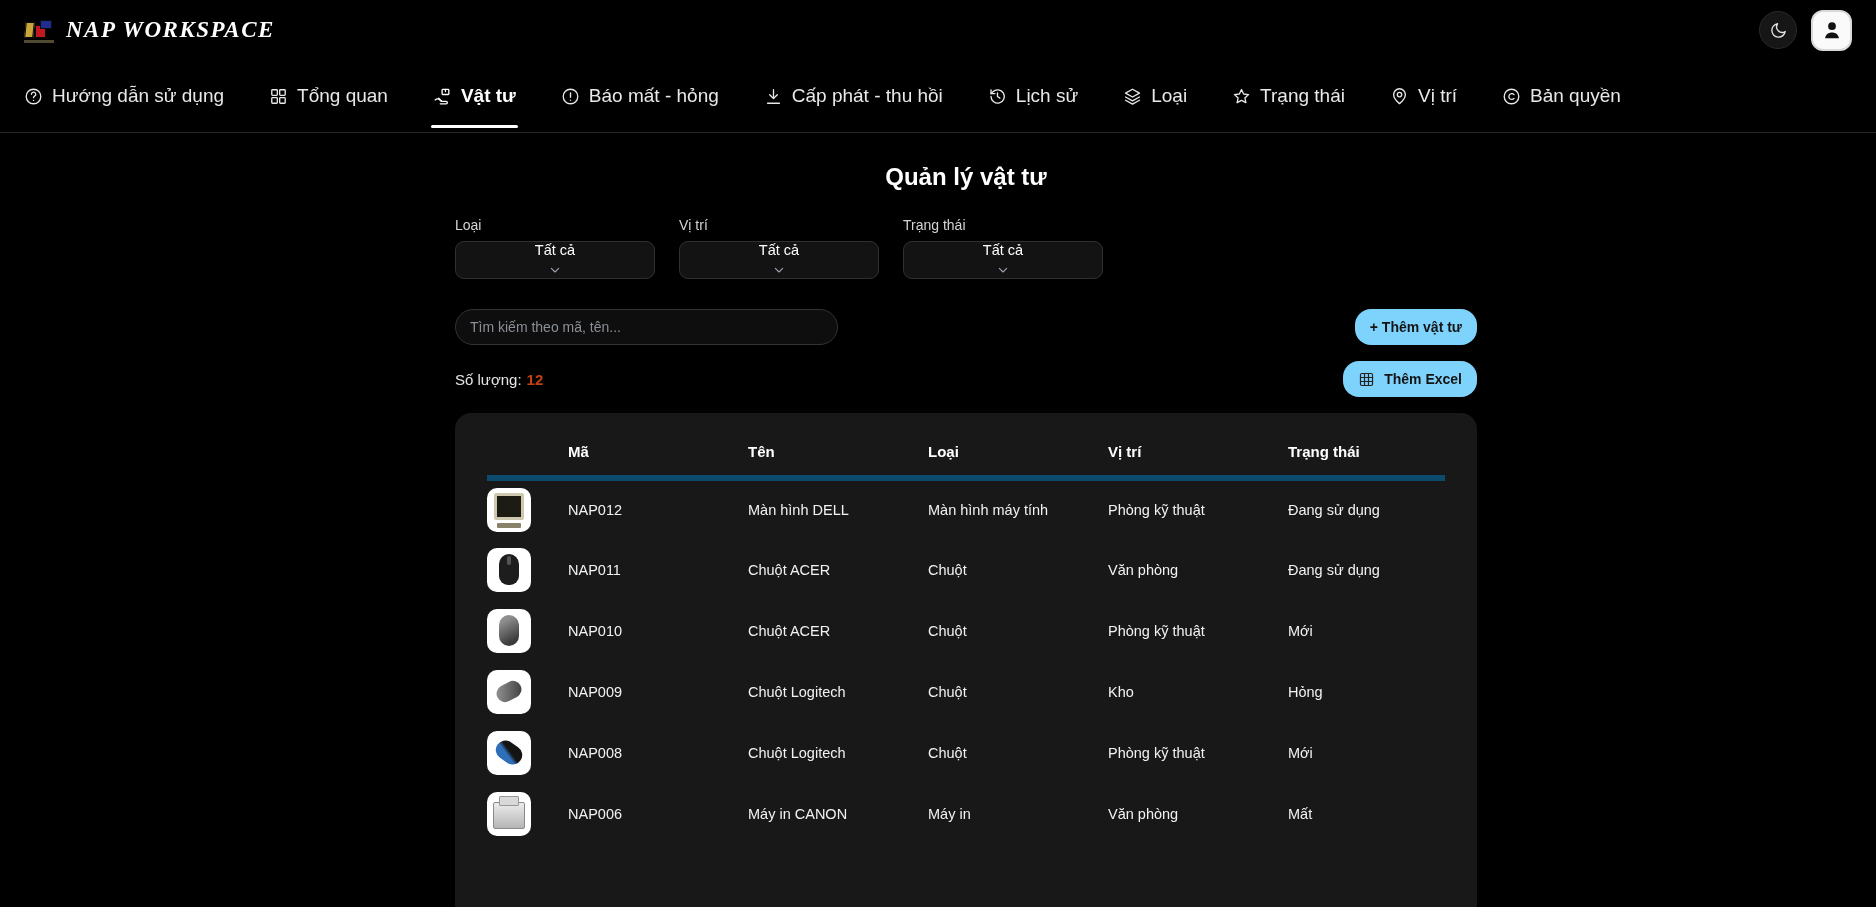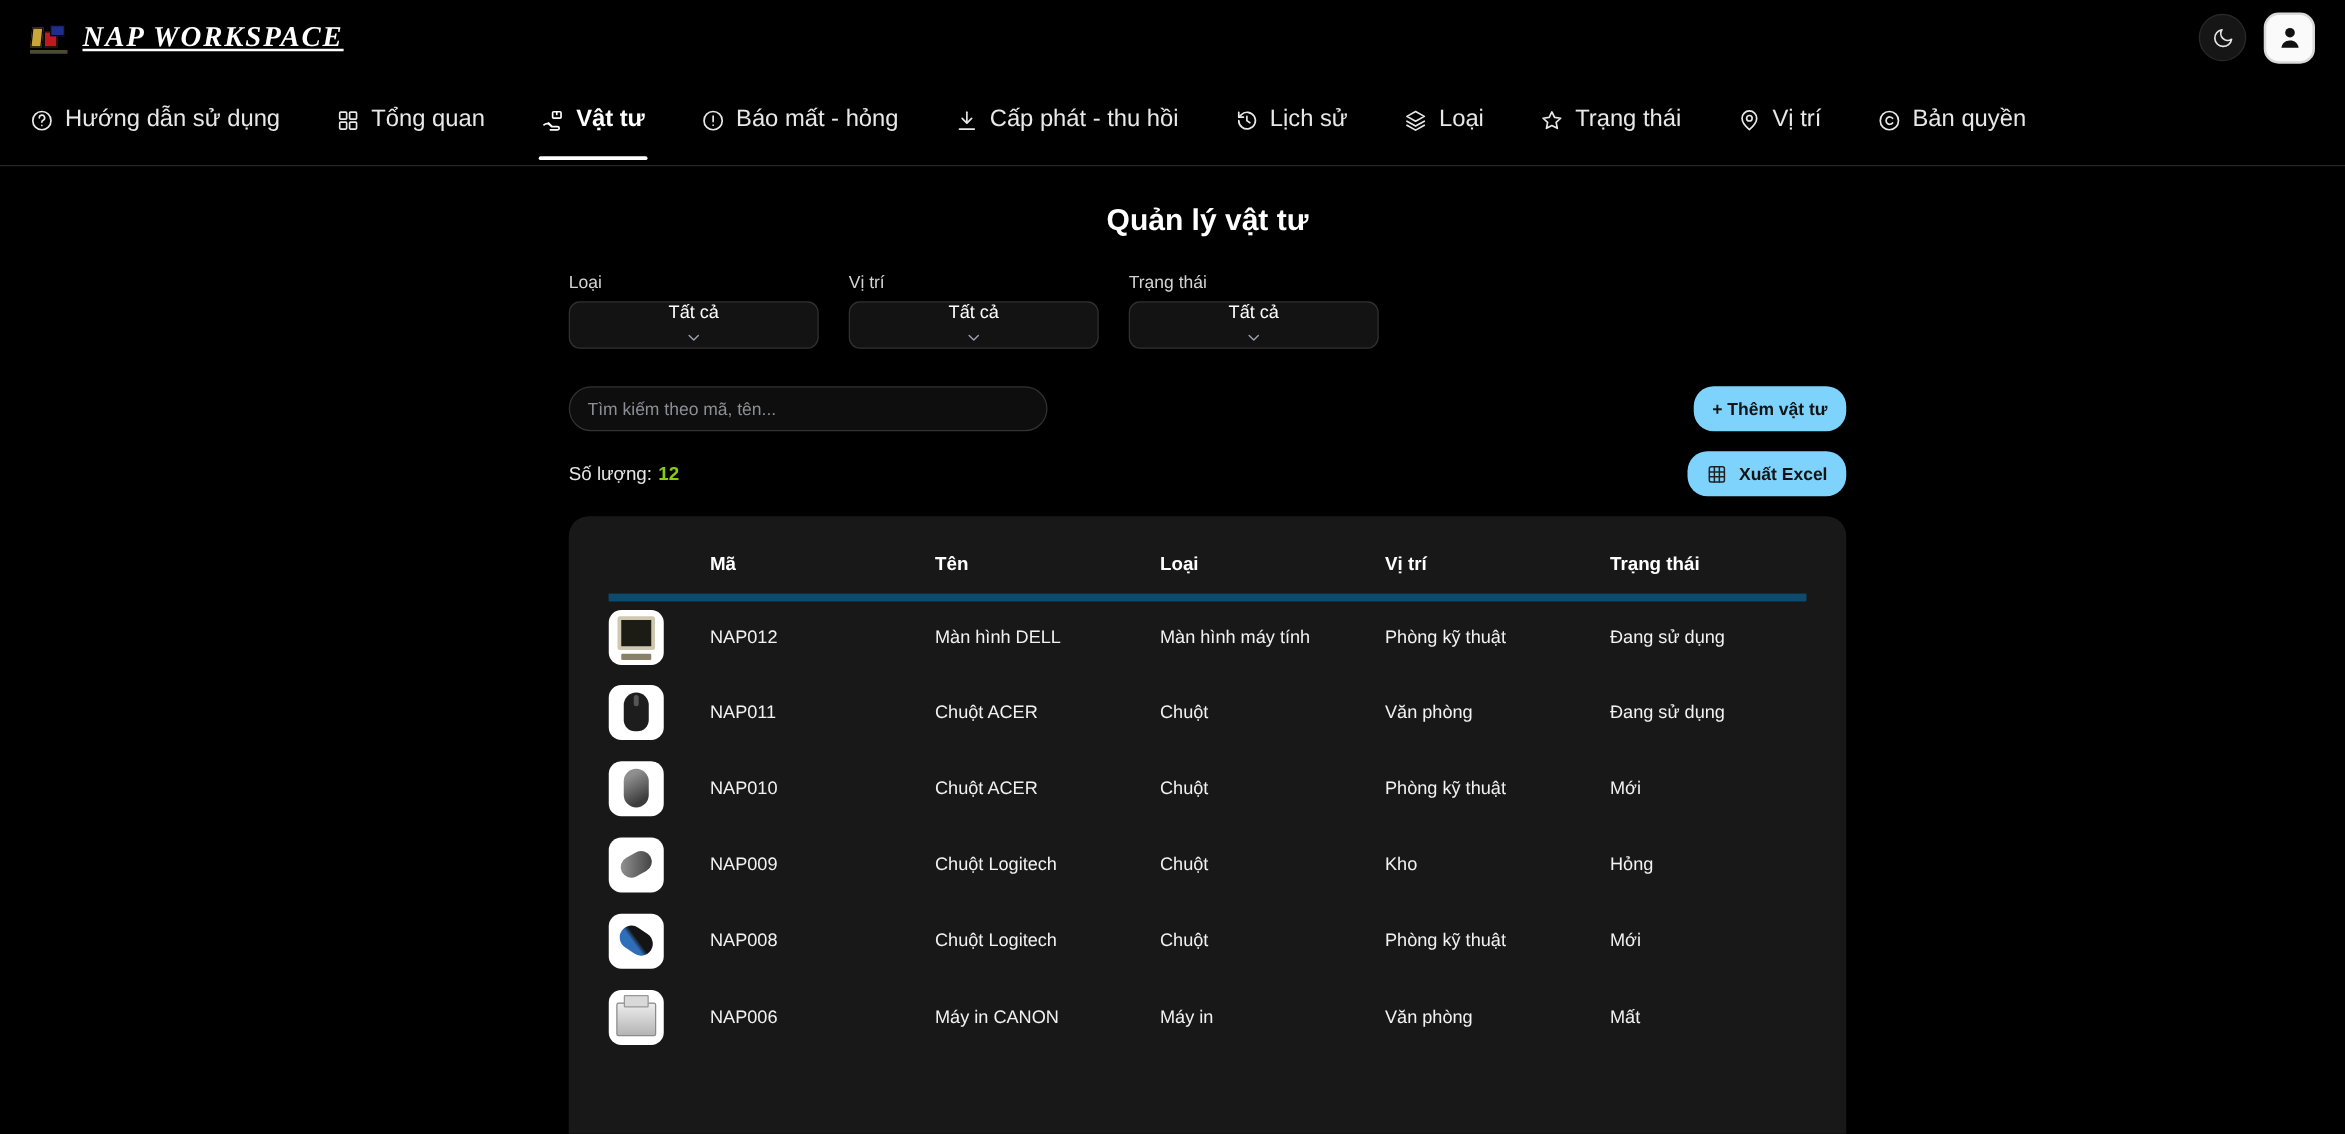--- a/index.html
+++ b/index.html
@@ -9,21 +9,21 @@
   
   .header { height:60px; display:flex; align-items:center; padding:0 24px; }
   .brand { display:flex; align-items:center; gap:12px; }
   .logo { position:relative; width:30px; height:25px; }
   .logo span { position:absolute; display:block; }
   .lg-base   { left:0; bottom:0; width:30px; height:3px; background:#4f4b33; }
   .lg-yellow { left:1px; top:4px; width:9px; height:16px; background:#c9a63a; transform:skewX(-6deg); border:1px solid #0a0a0a; }
   .lg-red    { left:11px; top:7px; width:11px; height:13px; background:#c2181f; border:1px solid #0a0a0a; }
   .lg-blue   { left:16px; top:2px; width:12px; height:9px; background:#1e2d8f; border:1px solid #0a0a0a; }
   .brand-name { font-family:"Liberation Serif","DejaVu Serif",serif; font-style:italic; font-weight:700;
-                font-size:23px; letter-spacing:1.5px; color:#fff;text-decoration:underline; }
+                font-size:23px; letter-spacing:1.5px; color:#fff; }
   .header-right { margin-left:auto; display:flex; align-items:center; gap:14px; }
   .theme-btn { width:38px; height:38px; border-radius:50%; background:#161616; border:1px solid #2a2a2a;
                display:flex; align-items:center; justify-content:center; color:#e5e5e5; cursor:pointer; }
   .theme-btn .icon { width:19px; height:19px; }
   .avatar-btn { width:41px; height:41px; border-radius:12px; background:#fafafa; border:2px solid #d9d9d9;
                 display:flex; align-items:center; justify-content:center; color:#111; cursor:pointer; }
   .avatar-btn .icon { width:22px; height:22px; }
 
   
   .nav { height:73px; display:flex; align-items:center; gap:45px; padding:0 24px;
@@ -53,21 +53,21 @@
                   font-family:"Liberation Sans","DejaVu Sans",sans-serif; }
   .search-input::placeholder { color:#8b8f96; }
   .btn-light { height:36px; display:inline-flex; align-items:center; gap:9px; padding:0 15px;
                background:#7dd3fc; color:#141414; border:none; border-radius:16px;
                font-size:14px; font-weight:600; cursor:pointer;
                font-family:"Liberation Sans","DejaVu Sans",sans-serif; }
   .btn-light .icon { width:17px; height:17px; color:#222; }
 
   .count-row { margin-top:16px; display:flex; align-items:center; justify-content:space-between; }
   .count { font-size:15px; color:#e5e5e5; }
-  .count-value { color:#84cc16; font-weight:700; margin-left:5px; }
+  .count-value { color:#c2410c; font-weight:700; margin-left:5px; }
 
   
   .card { margin-top:16px; background:#181818; border-radius:16px; padding:12px 32px 24px; height:640px; }
   table { width:100%; border-collapse:collapse; table-layout:fixed; }
   th { text-align:left; font-size:15px; font-weight:700; color:#fff; padding:18px 0 15px;
        border-bottom:6px solid #0c4a6e; }
   td { height:61px; font-size:14.5px; color:#f2f2f2; padding:0; vertical-align:middle; }
 
   .thumb { width:44px; height:44px; border-radius:10px; background:#fff; position:relative; overflow:hidden; }
   .thumb::before, .thumb::after { content:""; position:absolute; }
@@ -270,21 +270,21 @@
     <div class="count">
       <span>Số lượng:</span><span class="count-value">12</span>
     </div>
     <button class="btn-light">
       <span class="icon">
           <svg viewBox="0 0 24 24">
             <rect x="3.5" y="3.5" width="17" height="17" rx="2"></rect>
             <path d="M3.5 9.2h17M3.5 14.8h17M9.2 3.5v17M14.8 3.5v17"></path>
           </svg>
         </span>
-      <span>Xuất Excel</span>
+      <span>Thêm Excel</span>
     </button>
   </div>
 
   <div class="card">
     <table>
       <colgroup>
           <col style="width:81px">
           <col style="width:180px">
           <col style="width:180px">
           <col style="width:180px">

